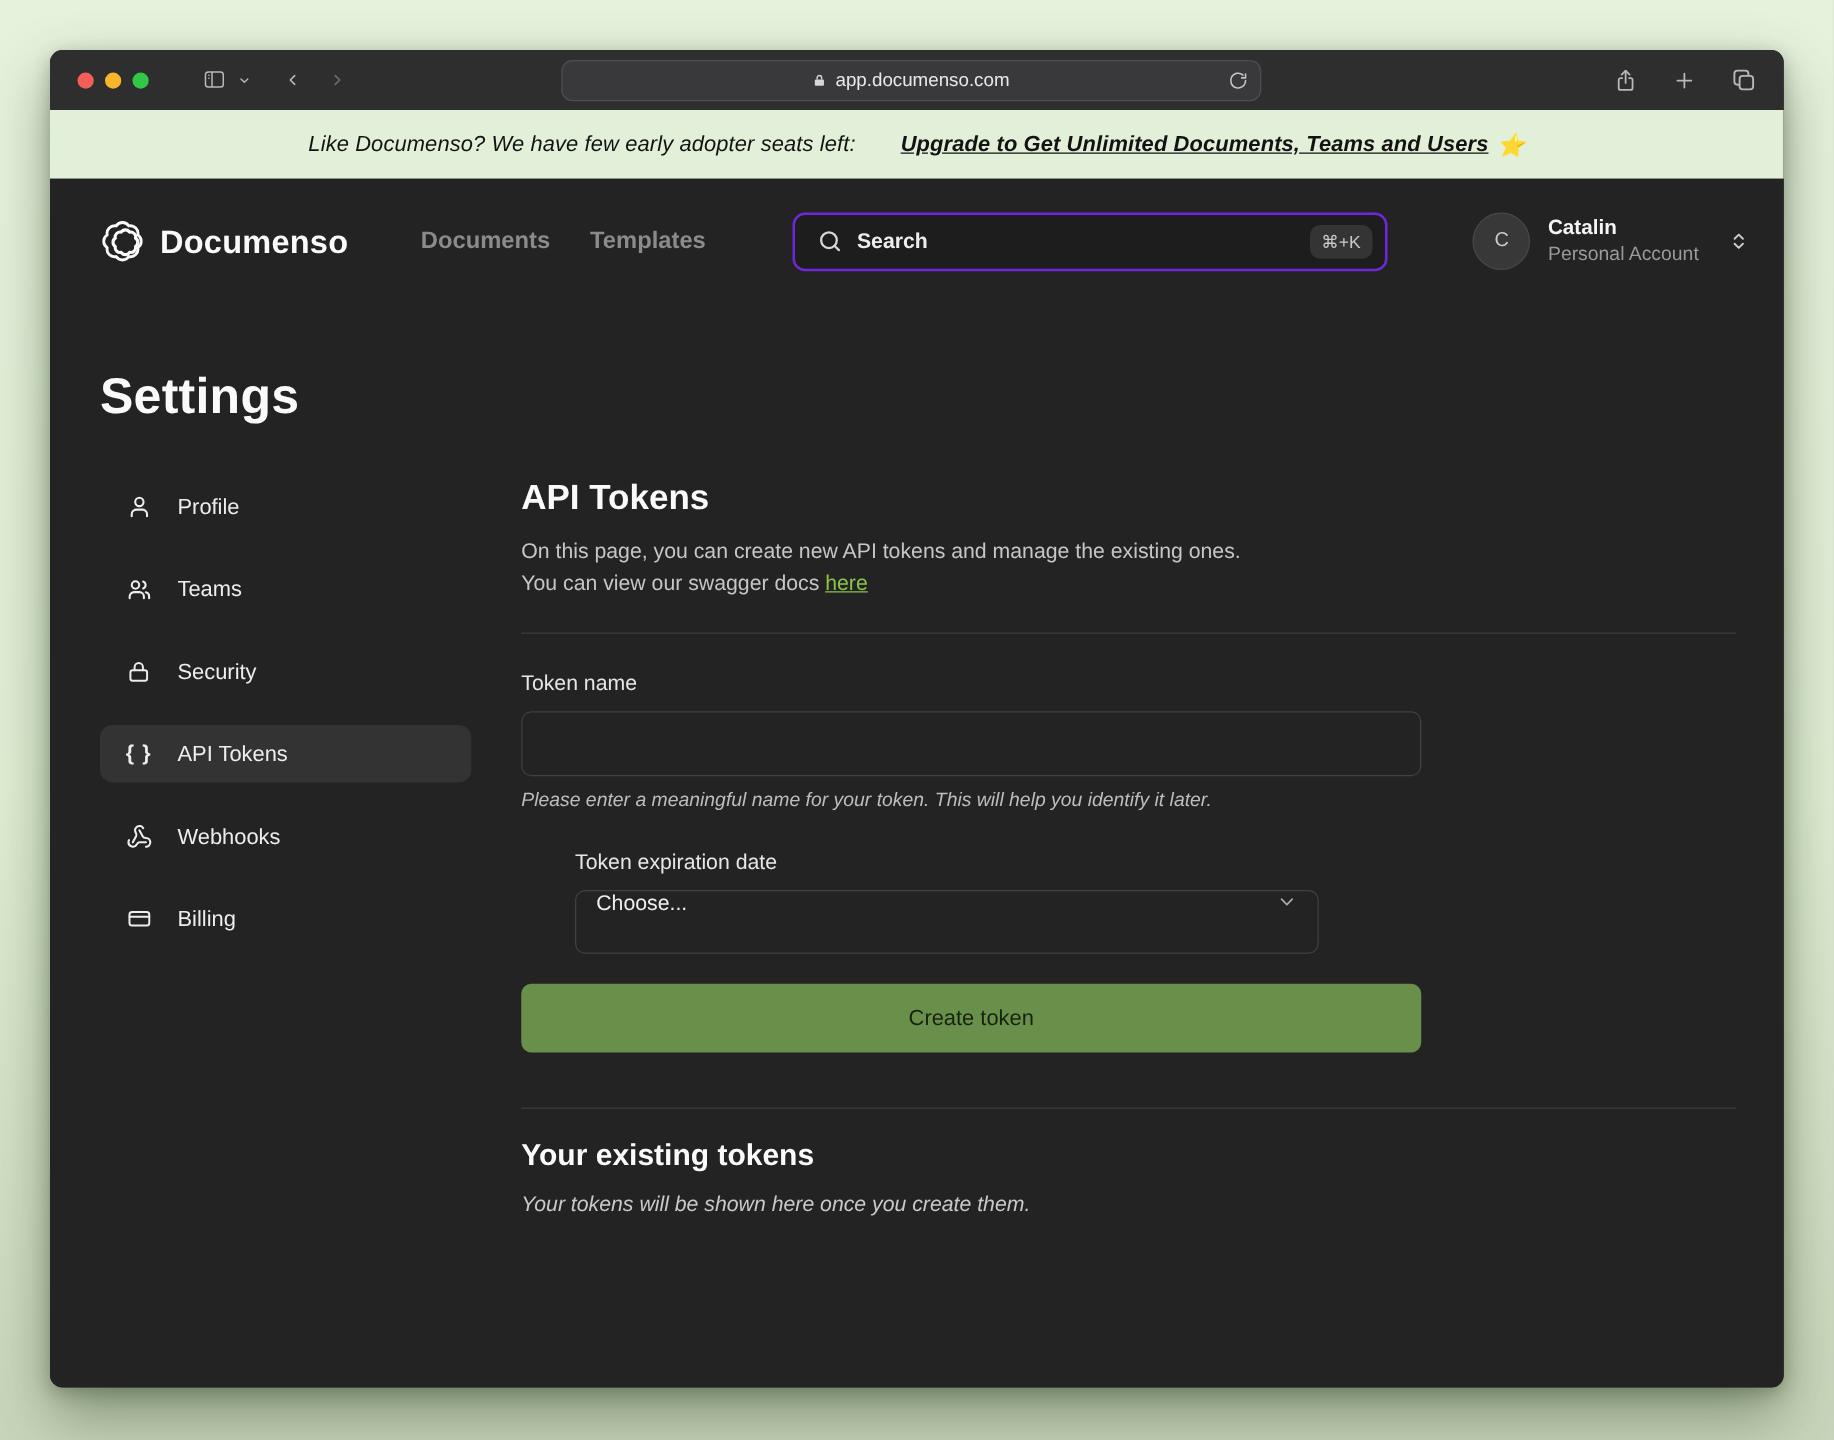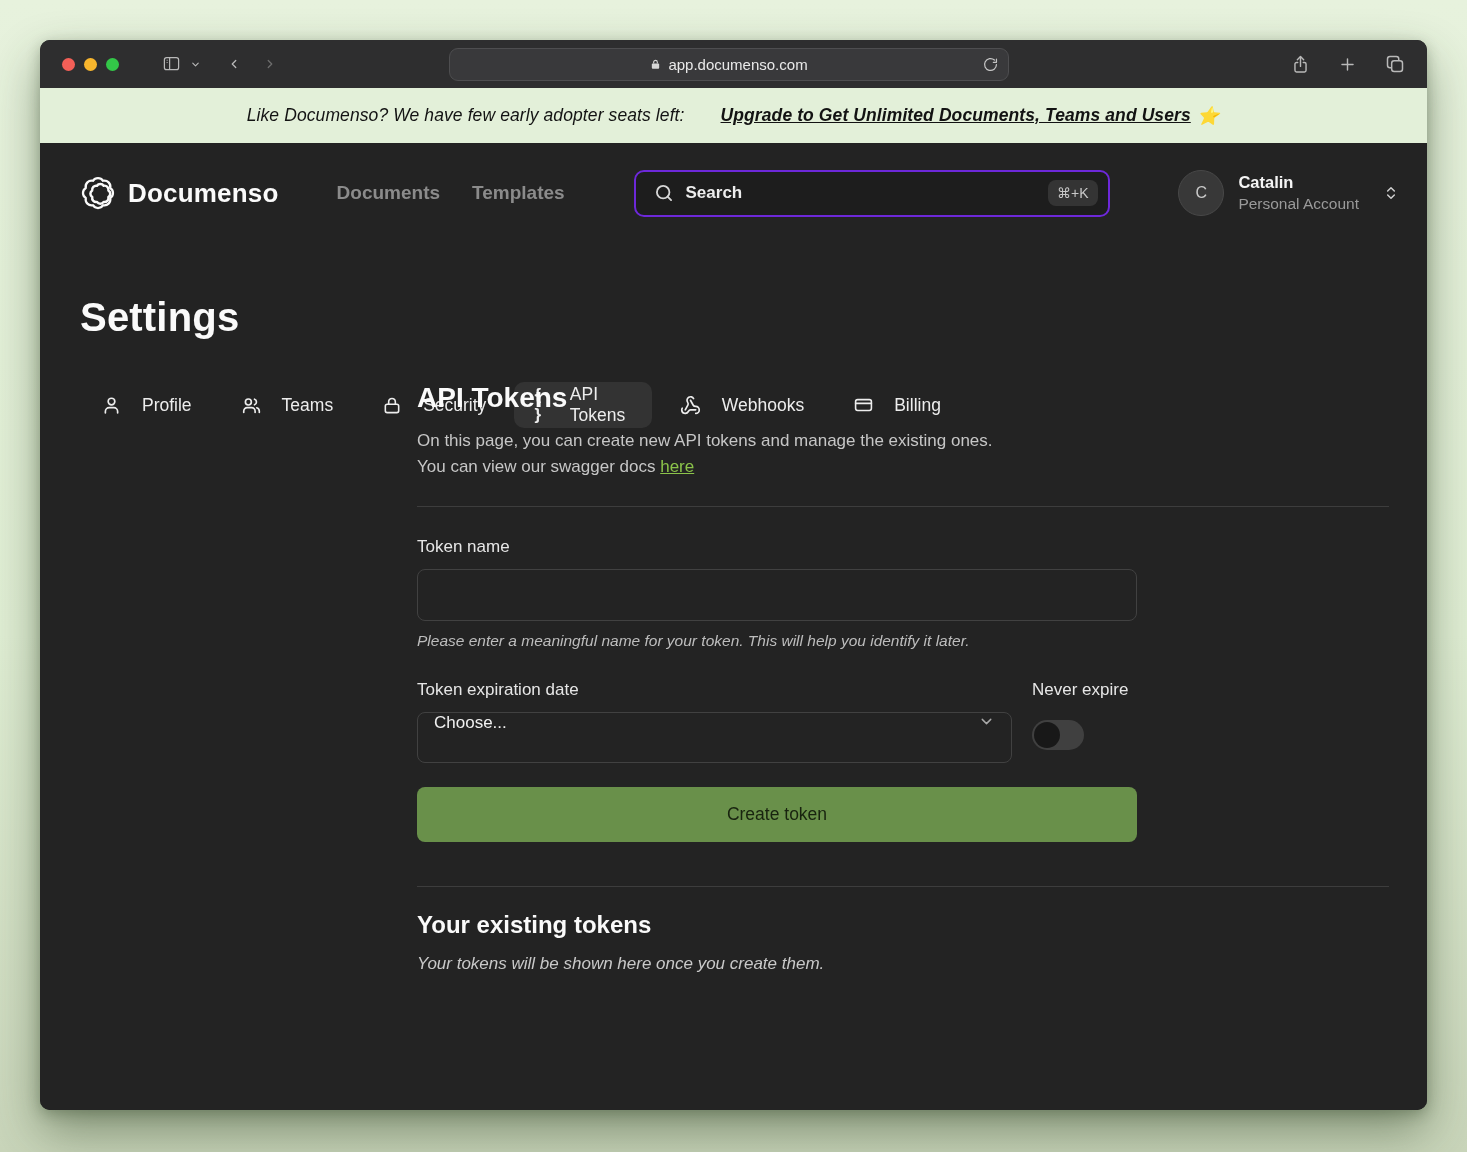--- a/index.html
+++ b/index.html
@@ -89,21 +89,21 @@
   .user-name { font-size: 16.5px; font-weight: 700; color: #f5f5f5; }
   .user-sub { font-size: 15.5px; color: #9a9a9a; }
   .user-chev { color: #cfcfcf; margin-left: 10px; }
 
   .app-body { padding: 52px 38px 0 40px; flex: 1; }
   .page-title { font-size: 40px; font-weight: 700; color: #fafafa; letter-spacing: .2px; }
 
   .content { display: flex; margin-top: 42px; }
 
   
-  .settings-nav { width: 297px; flex: 0 0 auto; display: flex; flex-direction: row; gap: 8px; }
+  .settings-nav { width: 297px; flex: 0 0 auto; display: flex; flex-direction: column; gap: 20px; }
   .snav-item {
     height: 46px; border-radius: 10px; display: flex; align-items: center;
     padding: 0 20px; gap: 20px; color: #ededed; cursor: pointer; font-size: 17.5px; font-weight: 500;
   }
   .snav-item.active { background: #333333; }
   .snav-icon { width: 22px; color: #ededed; display: flex; justify-content: center; }
   .braces { font-size: 17px; font-weight: 700; letter-spacing: 1px; font-family: "Liberation Sans", sans-serif; }
 
   
   .main-col { margin-left: 40px; width: 975px; }
@@ -116,21 +116,21 @@
   .field-label { display: block; font-size: 17px; font-weight: 500; color: #e6e6e6; }
   .mt28 { margin-top: 30px; }
   .text-input {
     margin-top: 12px; width: 720px; height: 52px;
     background: transparent; border: 1px solid #414141; border-radius: 8px;
     color: #f0f0f0; font-size: 17px; padding: 0 16px; outline: none;
     font-family: "Liberation Sans", sans-serif;
   }
   .hint { margin-top: 11px; font-size: 15.5px; font-style: italic; color: #bdbdbd; }
 
-  .expire-row { margin-top: 30px; display: flex; gap: 20px; }
+  .expire-row { margin-top: 30px; display: flex; gap: 20px; margin-left: 43px; }
   .expire-col { width: 595px; }
   .never-col { width: 105px; }
   .select {
     margin-top: 12px; height: 51px; border: 1px solid #414141; border-radius: 8px;
     display: flex; padding: 0 16px; cursor: pointer;
   }
   .select .select-value { font-size: 17px; color: #f0f0f0; flex: 1; }
   .select .chev { color: #a8a8a8; }
   .toggle {
     margin-top: 20px; width: 52px; height: 30px; border-radius: 15px;
@@ -351,26 +351,20 @@
                 <label class="field-label">Token expiration date</label>
                 <div class="select">
                   <span class="select-value">Choose...</span>
                   <span class="chev">
                     <svg width="17" height="17" viewBox="0 0 24 24" fill="none" stroke="currentColor" stroke-width="2" stroke-linecap="round" stroke-linejoin="round">
                         <path d="m6 9 6 6 6-6"></path>
                       </svg>
                   </span>
                 </div>
               </div>
-              <div class="never-col">
-                <label class="field-label">Never expire</label>
-                <div class="toggle">
-                  <span class="knob"></span>
-                </div>
-              </div>
             </div>
 
             <button class="primary-btn">Create token</button>
           </div>
 
           <hr class="divider big-gap">
           <h3 class="existing-title">Your existing tokens</h3>
           <div class="existing-empty">Your tokens will be shown here once you create them.</div>
         </div>
       </div>

